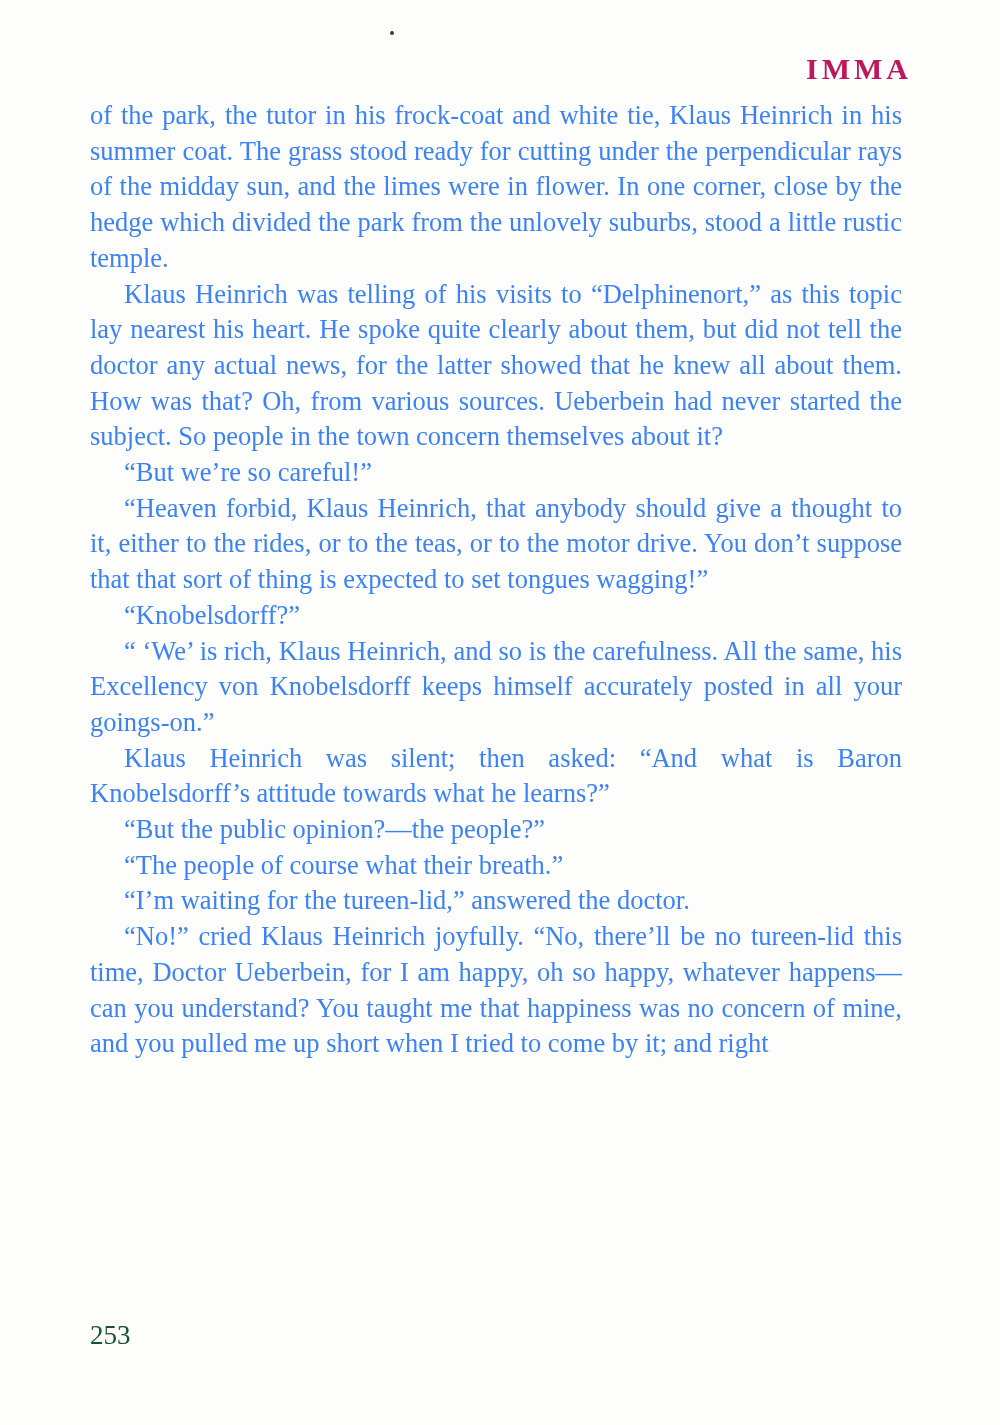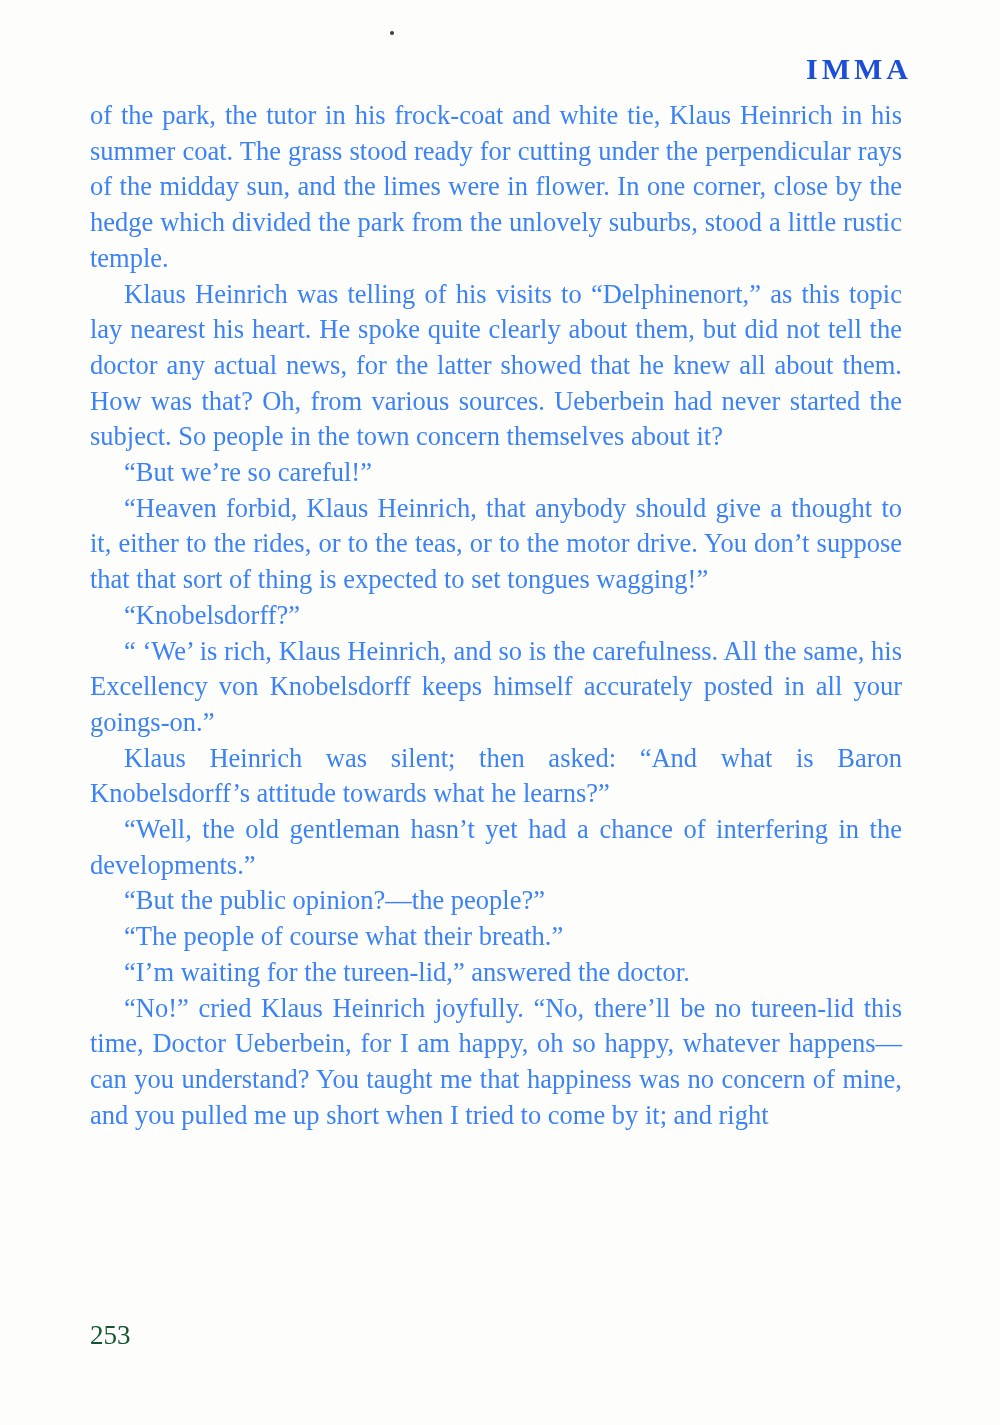--- a/index.html
+++ b/index.html
@@ -31,21 +31,21 @@
     background: #3a3a3a;
     border-radius: 50%;
   }
   .running-head {
     position: absolute;
     top: 52px;
     right: 88px;
     font-size: 30px;
     font-weight: bold;
     letter-spacing: 4px;
-    color: #1d4ed8;
+    color: #be185d;
     font-family: "Liberation Serif", serif;
   }
   .body-text {
     position: absolute;
     top: 98px;
     left: 90px;
     width: 812px;
     font-size: 26.5px;
     line-height: 35.7px;
     text-align: justify;
@@ -82,21 +82,20 @@
   <div class="running-head">IMMA</div>
 
   <div class="body-text">
     <p class="last-line-left">of the park, the tutor in his frock-coat and white tie, Klaus Heinrich in his summer coat.  The grass stood ready for cutting under the perpendicular rays of the midday sun, and the limes were in flower.  In one corner, close by the hedge which divided the park from the unlovely suburbs, stood a little rustic temple.</p>
     <p class="indent last-line-left">Klaus Heinrich was telling of his visits to “Delphinenort,” as this topic lay nearest his heart.  He spoke quite clearly about them, but did not tell the doctor any actual news, for the latter showed that he knew all about them.  How was that?  Oh, from various sources.  Ueberbein had never started the subject.  So people in the town concern themselves about it?</p>
     <p class="indent last-line-left">“But we’re so careful!”</p>
     <p class="indent last-line-left">“Heaven forbid, Klaus Heinrich, that anybody should give a thought to it, either to the rides, or to the teas, or to the motor drive.  You don’t suppose that that sort of thing is expected to set tongues wagging!”</p>
     <p class="indent last-line-left">“Knobelsdorff?”</p>
     <p class="indent last-line-left">“ ‘We’ is rich, Klaus Heinrich, and so is the carefulness. All the same, his Excellency von Knobelsdorff keeps himself accurately posted in all your goings-on.”</p>
     <p class="indent last-line-left">Klaus Heinrich was silent; then asked:  “And what is Baron Knobelsdorff’s attitude towards what he learns?”</p>
-    <p class="indent last-line-left">“Well, the old gentleman hasn’t yet had a chance of interfering in the developments.”</p>
     <p class="indent last-line-left">“But the public opinion?—the people?”</p>
     <p class="indent last-line-left">“The people of course what their breath.”</p>
     <p class="indent last-line-left">“I’m waiting for the tureen-lid,” answered the doctor.</p>
     <p class="indent">“No!” cried Klaus Heinrich joyfully.  “No, there’ll be no tureen-lid this time, Doctor Ueberbein, for I am happy, oh so happy, whatever happens—can you understand?  You taught me that happiness was no concern of mine, and you pulled me up short when I tried to come by it; and right</p>
   </div>
 
   <div class="folio">253</div>
 
 </div>
 

